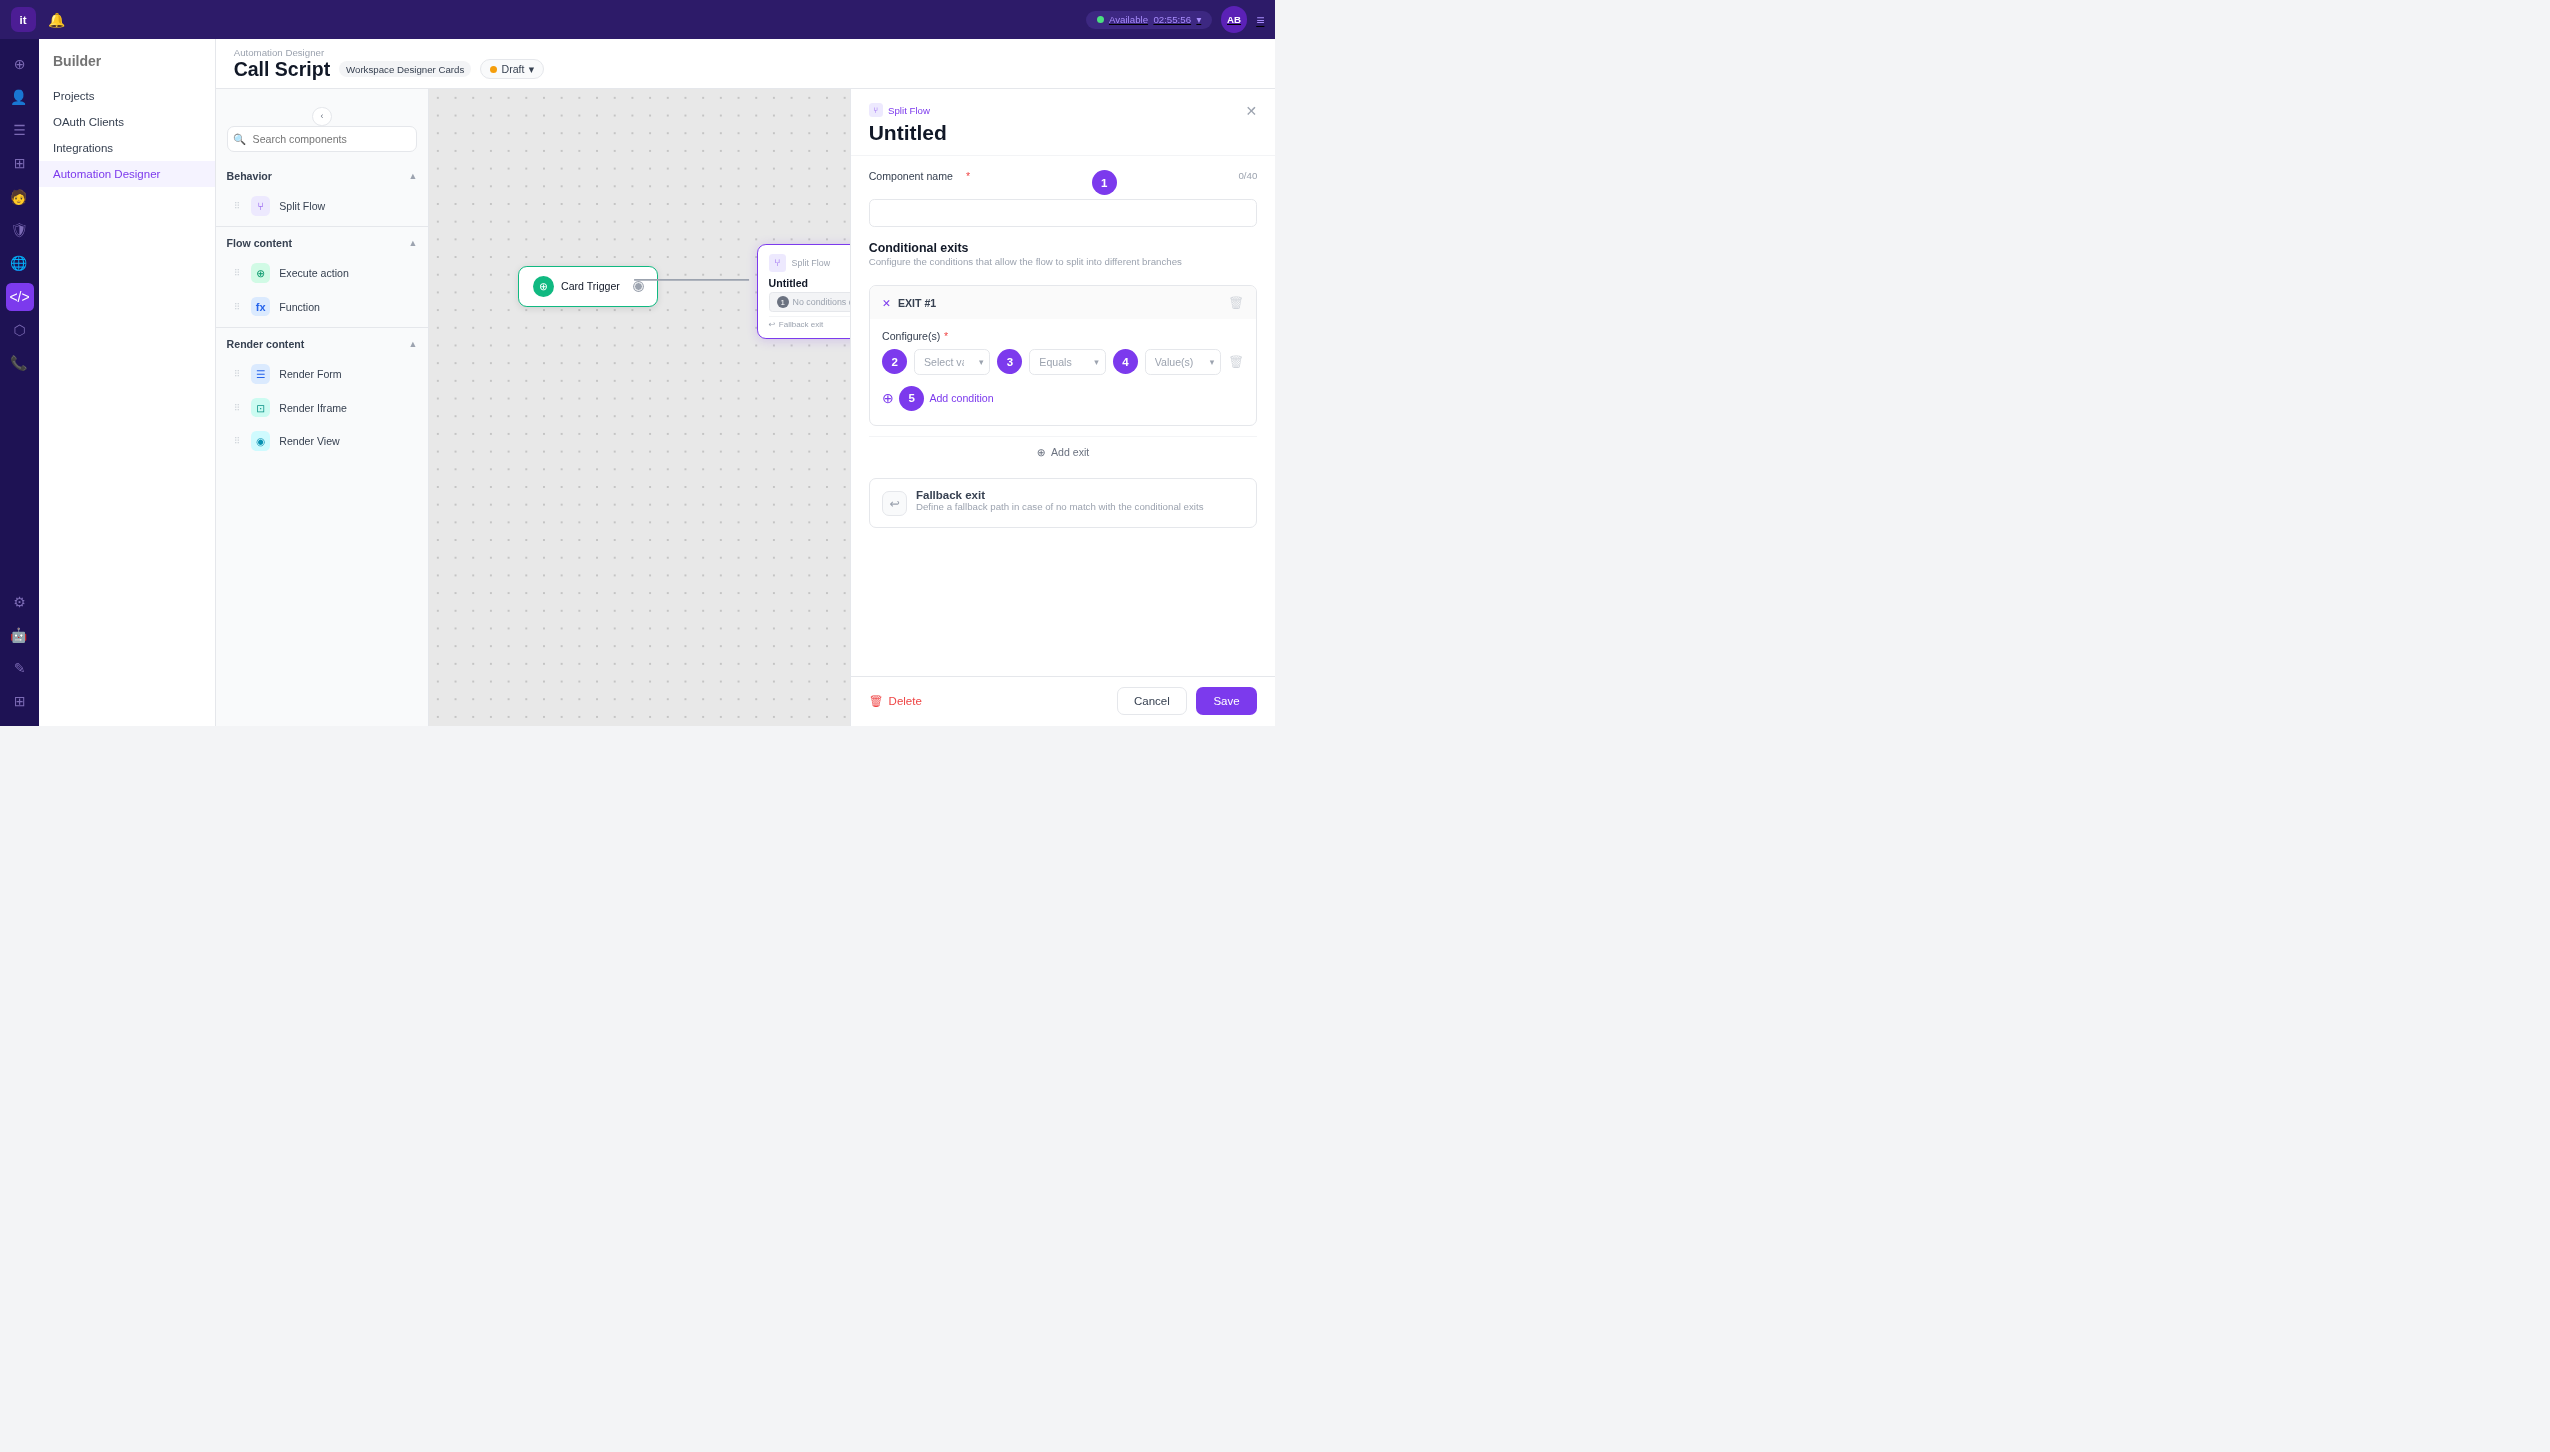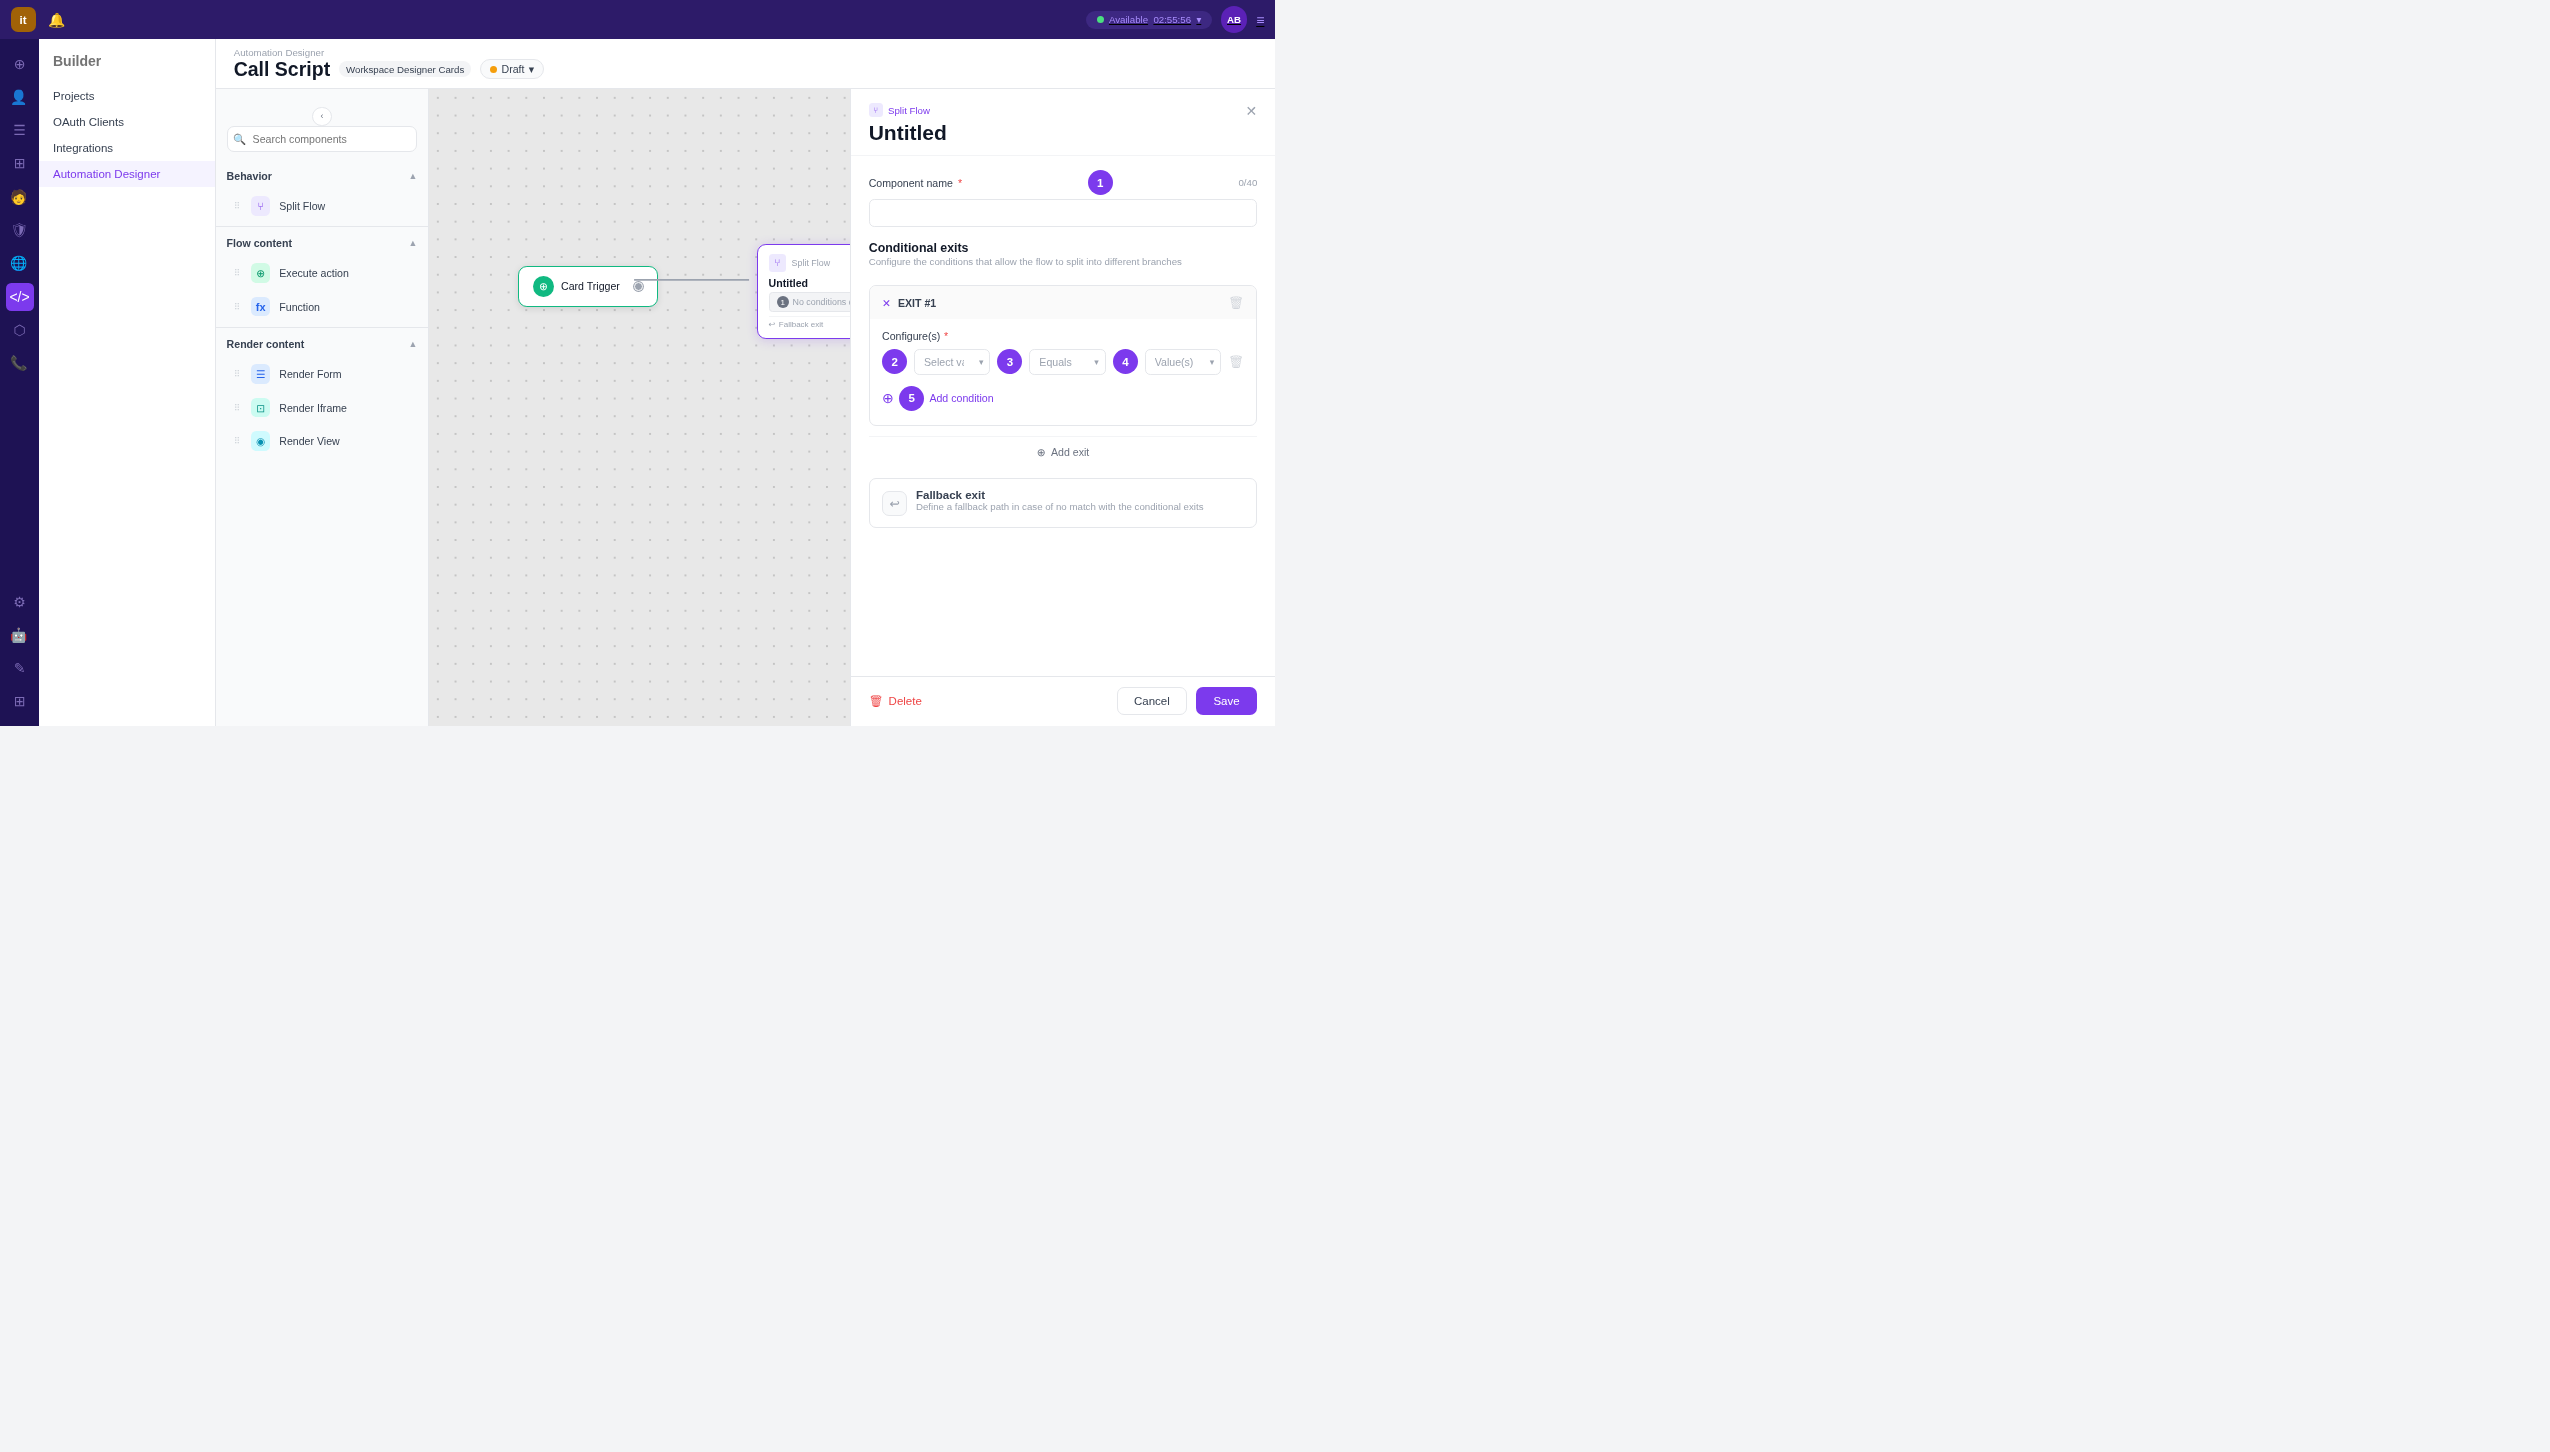--- a/index.html
+++ b/index.html
@@ -4,21 +4,21 @@
   <style>
     * { box-sizing: border-box; margin: 0; padding: 0; font-family: -apple-system, BlinkMacSystemFont, 'Segoe UI', sans-serif; }
     body { width: 1275px; height: 726px; overflow: hidden; display: flex; flex-direction: column; background: #f3f4f6; }
 
     
     .topbar {
       height: 39px; background: #2d1b69; display: flex; align-items: center;
       padding: 0 10.6px; justify-content: space-between; flex-shrink: 0;
     }
     .topbar-left { display: flex; align-items: center; gap: 8.9px; }
-    .topbar-logo { width: 25px; height: 25px; background: #a16207; border-radius: 7px; display: flex; align-items: center; justify-content: center; color: white; font-weight: bold; font-size: 11.5px; }
+    .topbar-logo { width: 25px; height: 25px; background: #4c1d95; border-radius: 7px; display: flex; align-items: center; justify-content: center; color: white; font-weight: bold; font-size: 11.5px; }
     .topbar-bell { width: 25px; height: 25px; display: flex; align-items: center; justify-content: center; color: #a78bfa; font-size: 14px; cursor: pointer; }
     .topbar-right { display: flex; align-items: center; gap: 8.9px; text-decoration: underline; }
     .status-pill { display: flex; align-items: center; gap: 5.3px; background: #3d2882; border-radius: 17.7px; padding: 3.5px 10.6px; color: #a78bfa; font-size: 9.7px; }
     .status-dot { width: 7px; height: 7px; background: #4ade80; border-radius: 50%; }
     .avatar { width: 26.6px; height: 26.6px; background: #5b21b6; border-radius: 50%; display: flex; align-items: center; justify-content: center; color: white; font-size: 9.7px; font-weight: bold; }
     .menu-icon { color: #a78bfa; font-size: 14px; cursor: pointer; }
 
     
     .main { display: flex; flex: 1; overflow: hidden; }
 
@@ -101,21 +101,21 @@
 
     
     .right-panel { width: 425px; background: white; border-left: 0.9px solid #e5e7eb; display: flex; flex-direction: column; overflow: hidden; flex-shrink: 0; }
     .rp-header { padding: 14px 17.7px 10.6px; border-bottom: 0.9px solid #f3f4f6; flex-shrink: 0; }
     .rp-type { display: flex; align-items: center; gap: 5.3px; font-size: 9.7px; color: #7c3aed; font-weight: 500; margin-bottom: 3.5px; }
     .rp-type-icon { width: 14px; height: 14px; background: #ede9fe; border-radius: 3.5px; display: flex; align-items: center; justify-content: center; font-size: 8px; color: #7c3aed; }
     .rp-title { font-size: 21px; font-weight: 700; color: #111827; }
     .rp-close { position: absolute; right: 17.7px; top: 14px; color: #9ca3af; cursor: pointer; font-size: 14px; }
     .rp-body { flex: 1; overflow-y: auto; padding: 14px 17.7px; }
     .form-field { margin-bottom: 14px; }
-    .form-label { font-size: 10.6px; font-weight: 500; color: #374151; margin-bottom: 3.5px; display: flex; align-items: center; gap: 5px; }
+    .form-label { font-size: 10.6px; font-weight: 500; color: #374151; margin-bottom: 3.5px; display: flex; gap: 13px; }
     .required { color: #ef4444; }
     .char-count { font-size: 9.7px; color: #9ca3af; margin-left: auto; }
     .form-input { width: 100%; border: 0.9px solid #e5e7eb; border-radius: 5.3px; padding: 7px 8.9px; font-size: 11.5px; outline: none; color: #111827; }
 
     .section-title-rp { font-size: 12.4px; font-weight: 600; color: #111827; margin-bottom: 1.8px; }
     .section-desc { font-size: 9.7px; color: #9ca3af; margin-bottom: 18px; }
 
     .exit-block { border: 0.9px solid #e5e7eb; border-radius: 7px; margin-bottom: 10.6px; overflow: hidden; }
     .exit-header { display: flex; align-items: center; padding: 8.9px 12.4px; gap: 7px; background: #fafafa; }
     .exit-collapse { color: #7c3aed; cursor: pointer; font-size: 10.6px; }

